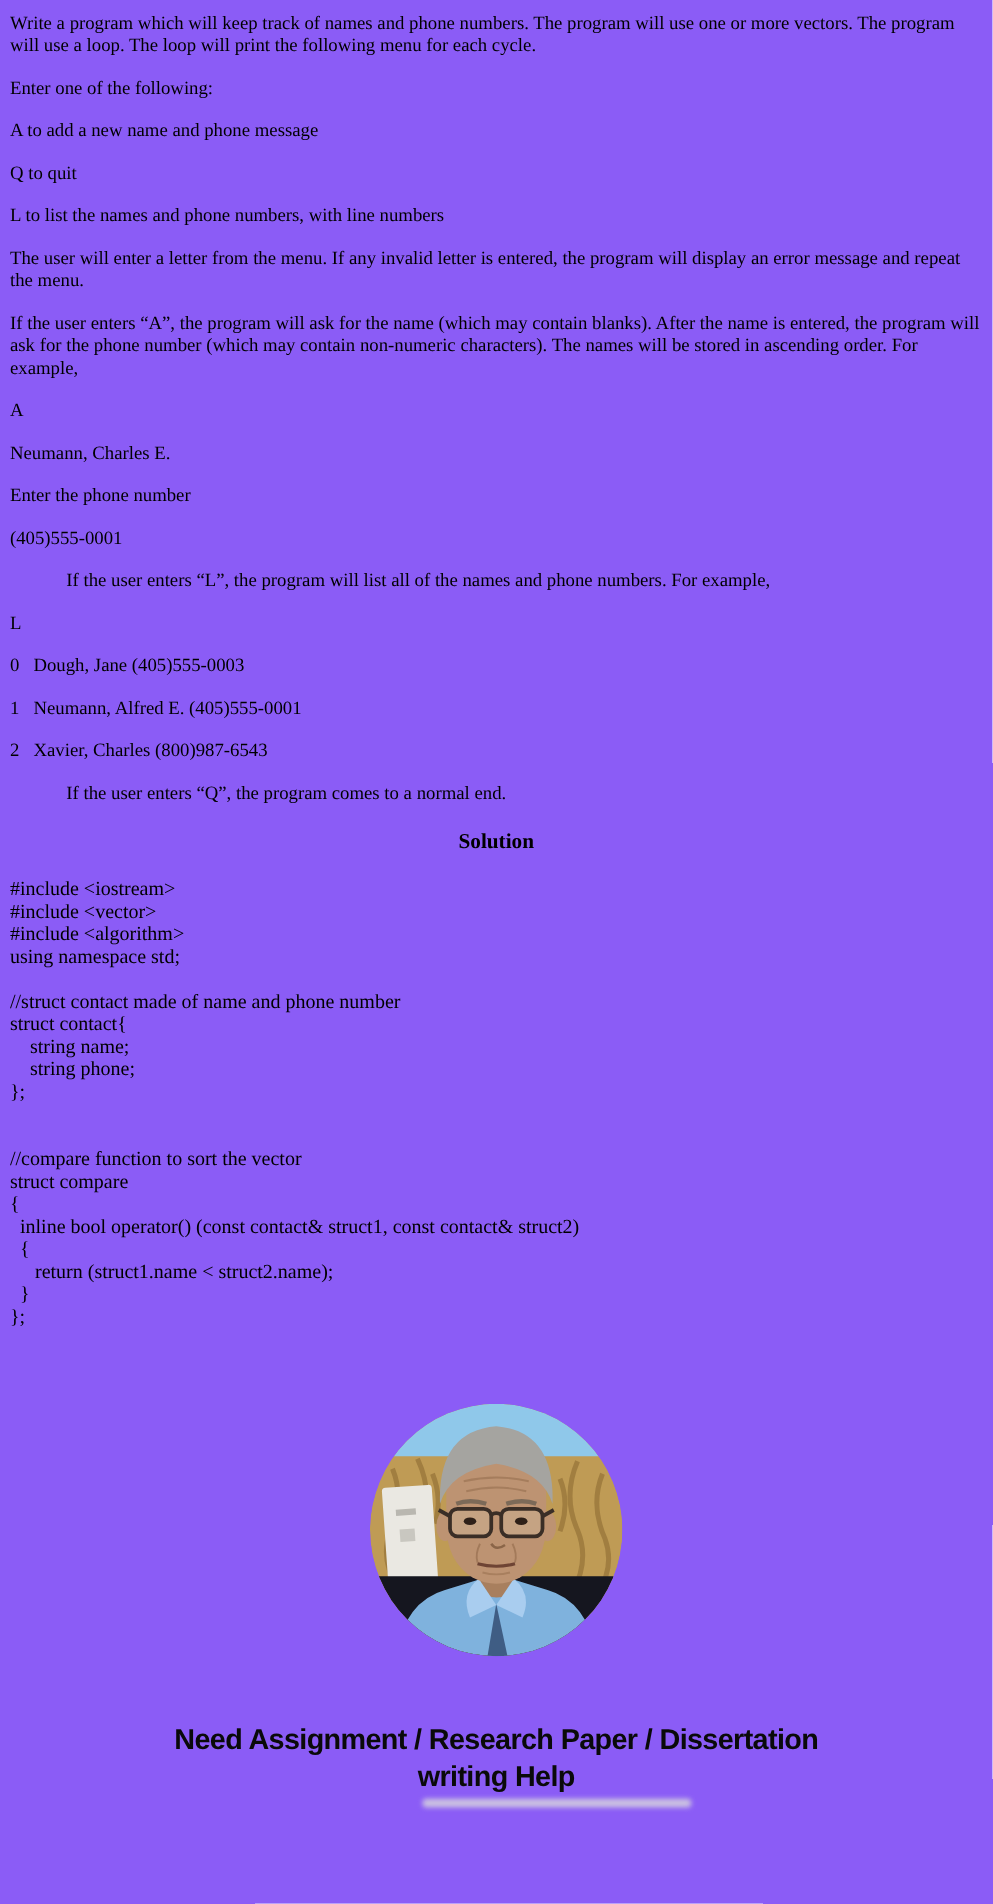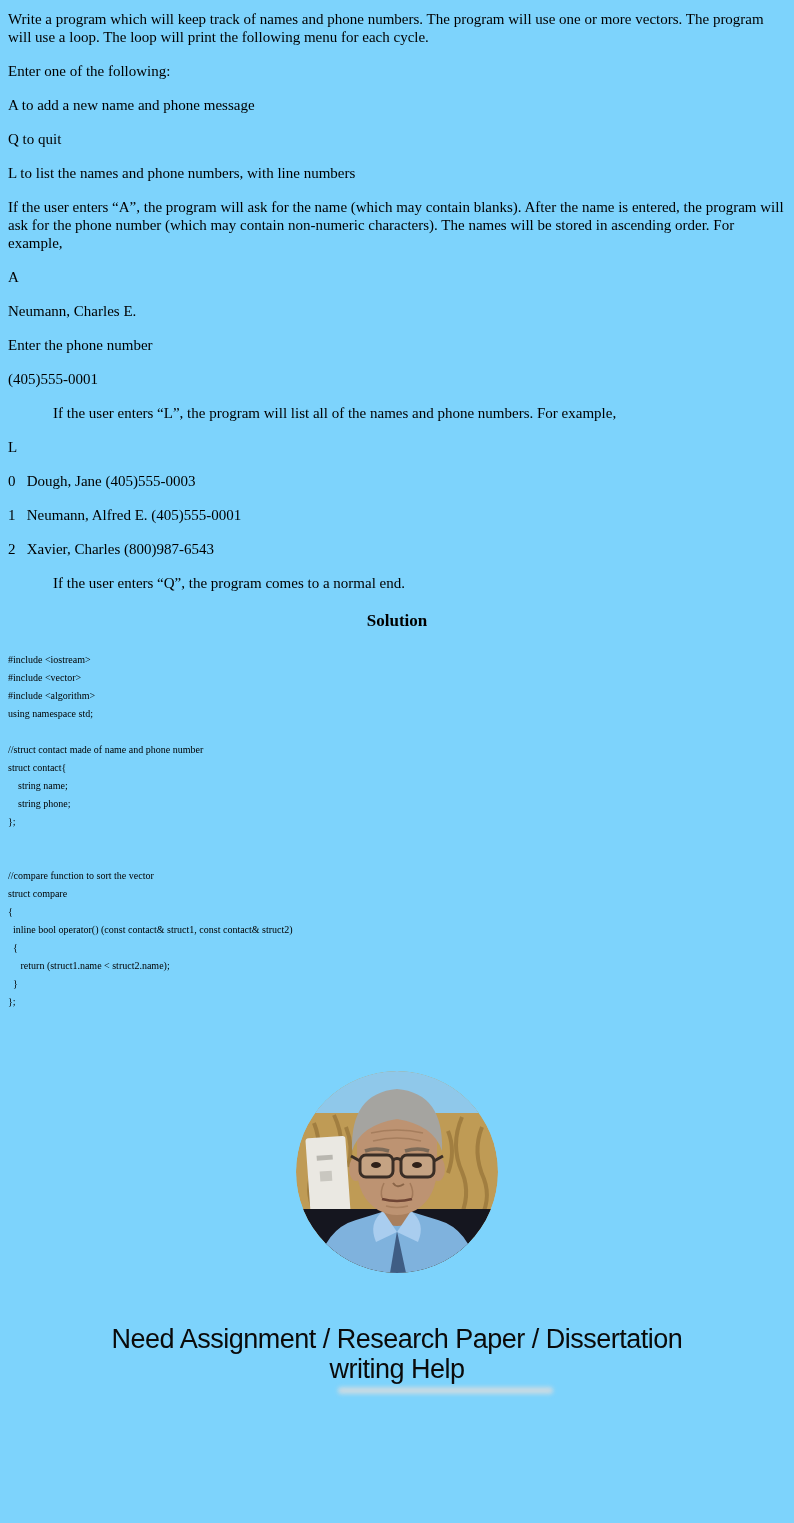--- a/index.html
+++ b/index.html
@@ -1,54 +1,55 @@
 <!DOCTYPE html>
 <html><head>
 <meta charset="utf-8">
 <style>
   html,body{margin:0;padding:0;background:#ffffff;}
   .page{
     width:794px;min-height:1523px;box-sizing:border-box;
-    margin:0 auto;padding:2px 8px 8px 8px;background:#7dd3fc;color:#000000;
+    margin:0 auto;padding:2px 8px 8px 8px;background:#8b5cf6;color:#000000;
     font-family:"Liberation Serif","DejaVu Serif",serif;
     font-size:15px;line-height:18px;overflow:hidden;position:relative;
   }
   .para{margin:16px 0;white-space:pre-wrap;}
   .para.first{margin-top:8px;}
   .para.indent{text-indent:45px;}
   .solution-heading{
     font-size:17px;line-height:20px;font-weight:bold;
     margin:19px 0 20px 0;font-family:inherit;text-align:center;
   }
   .code-block{
     white-space:pre-wrap;margin:16px 0;font-family:inherit;
-    font-size:10px;line-height:18px;
+    font-size:16px;line-height:18px;
   }
   .avatar-wrap{margin-top:60px;text-align:center;}
   .avatar-svg{border-radius:50%;display:inline-block;vertical-align:top;}
   .footer{
     margin-top:51px;text-align:center;color:#0a0a0a;
     font-family:"Liberation Sans","DejaVu Sans",sans-serif;
-    font-weight:400;font-size:27px;line-height:30px;letter-spacing:-0.5px;
+    font-weight:700;font-size:23px;line-height:30px;letter-spacing:-0.5px;
   }
   .faded-artifact{
     width:215px;height:7px;margin:3px 0 0 330px;
     background:#dcdcdc;filter:blur(2px);border-radius:3px;opacity:0.8;
   }
 </style>
 </head>
 <body>
 
 <div class="page">
 
   <div class="para first">Write a program which will keep track of names and phone numbers. The program will use one or more vectors. The program will use a loop. The loop will print the following menu for each cycle.</div>
   <div class="para">Enter one of the following:</div>
   <div class="para">A to add a new name and phone message</div>
   <div class="para">Q to quit</div>
   <div class="para">L to list the names and phone numbers, with line numbers</div>
+  <div class="para">The user will enter a letter from the menu. If any invalid letter is entered, the program will display an error message and repeat the menu.</div>
   <div class="para">If the user enters “A”, the program will ask for the name (which may contain blanks). After the name is entered, the program will ask for the phone number (which may contain non-numeric characters). The names will be stored in ascending order. For example,</div>
   <div class="para">A</div>
   <div class="para">Neumann, Charles E.</div>
   <div class="para">Enter the phone number</div>
   <div class="para">(405)555-0001</div>
   <div class="para indent">If the user enters “L”, the program will list all of the names and phone numbers. For example,</div>
   <div class="para">L</div>
   <div class="para">0   Dough, Jane (405)555-0003</div>
   <div class="para">1   Neumann, Alfred E. (405)555-0001</div>
   <div class="para">2   Xavier, Charles (800)987-6543</div>

